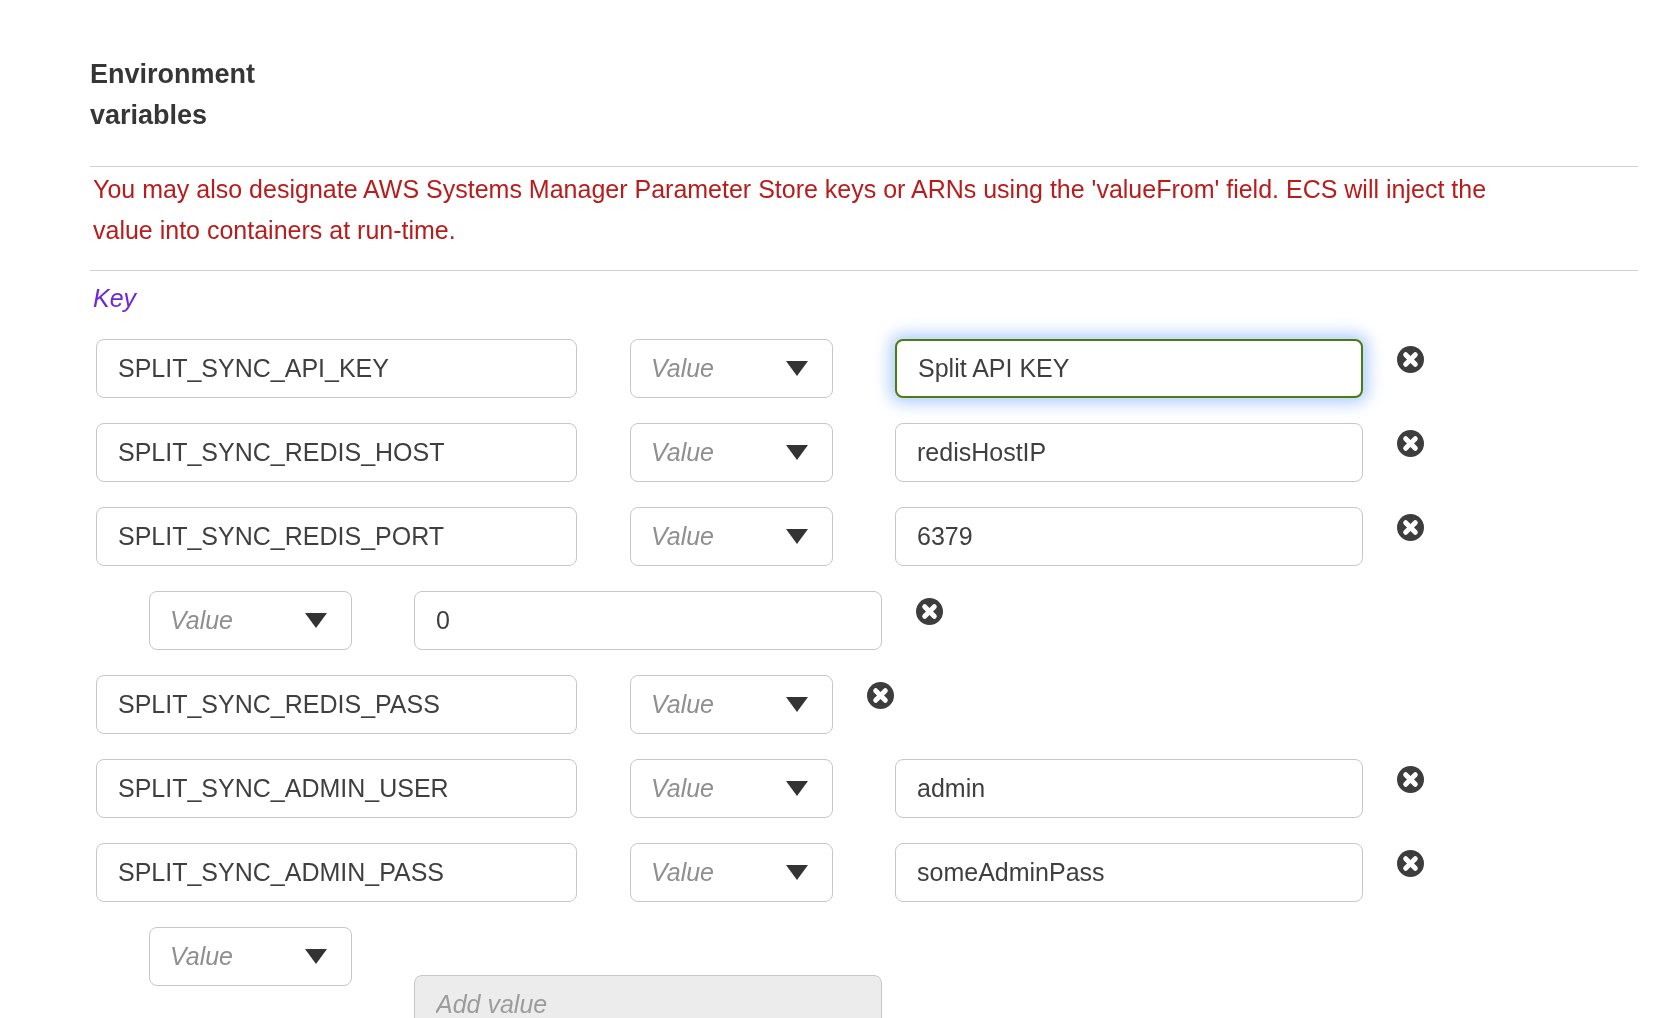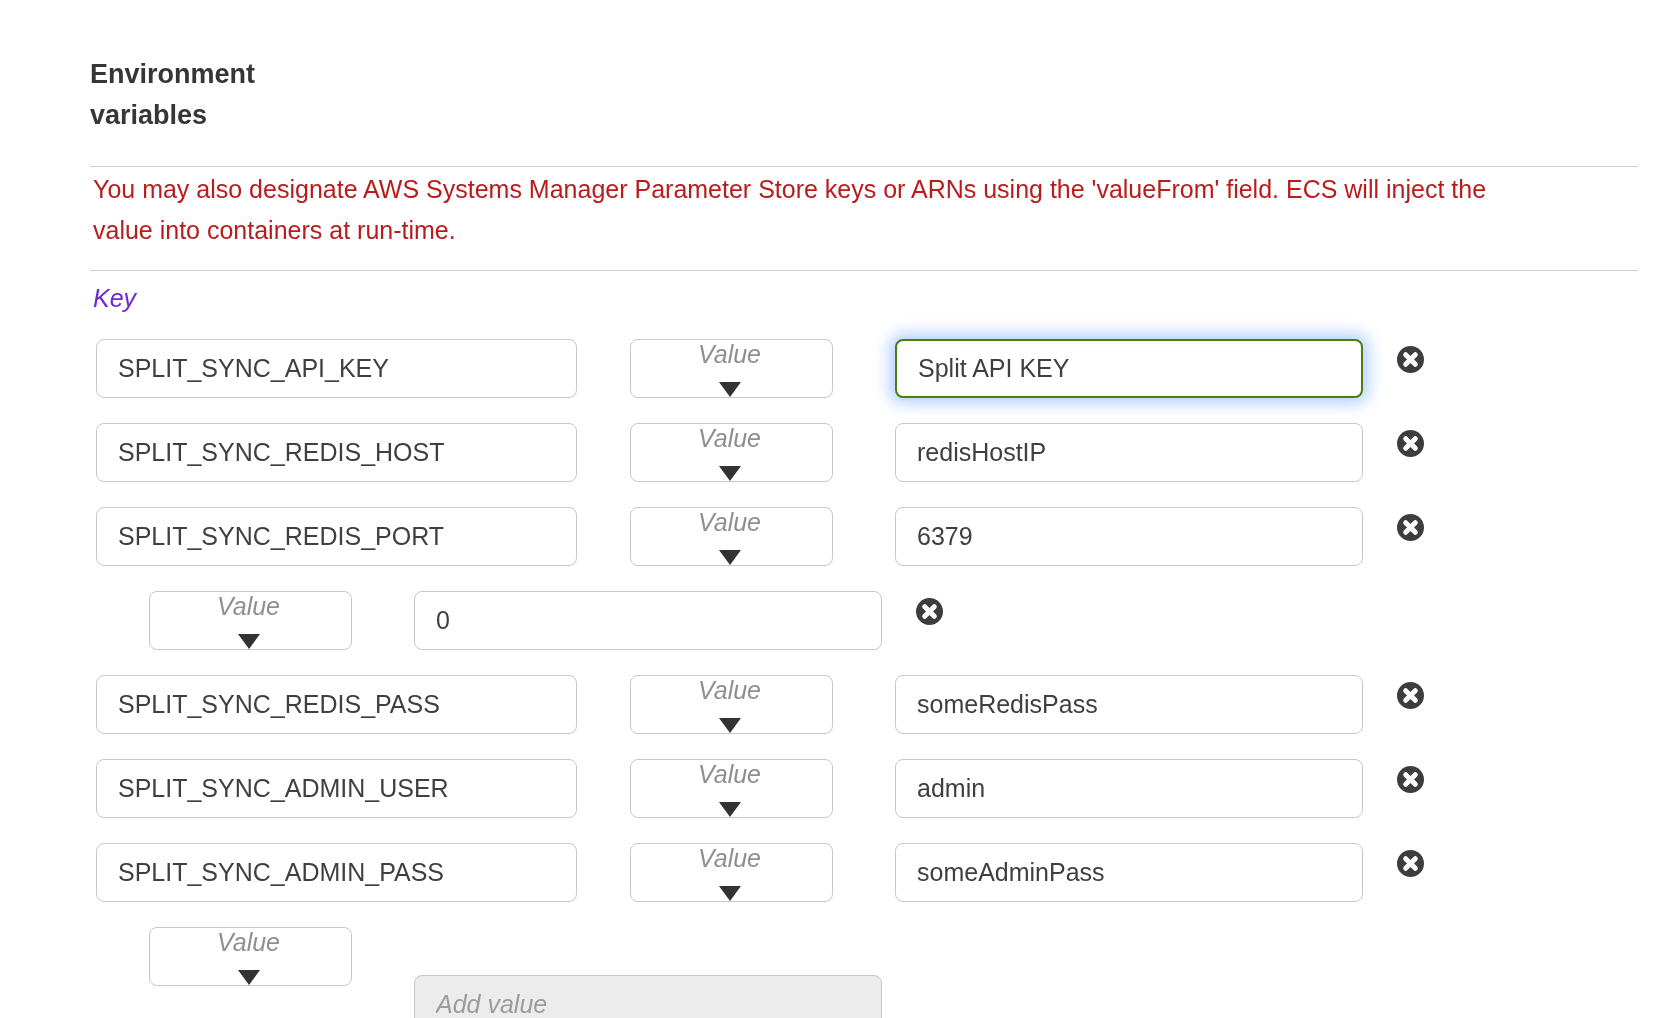--- a/index.html
+++ b/index.html
@@ -38,21 +38,21 @@
   .val-input { width:468px; margin-left:62px; }
   .val-input.focused {
     border:2px solid #4d7c0f;
     box-shadow:0 0 16px 5px rgba(77,144,254,0.45);
   }
   .val-input.disabled { background:#ececec;margin-top:48px; }
   .type-select {
     box-sizing:border-box; width:203px; height:59px; margin-left:53px;
     border:1.5px solid #c7c7c7; border-radius:8px; background:#ffffff;
     display:flex; align-items:center; justify-content:space-between;
-    padding:0 24px 0 20px; cursor:pointer;flex-direction:column;
+    padding:0 24px 0 20px; cursor:pointer;
   }
   .type-label { font-style:italic; font-size:25px; color:#8f8f8f; }
   .caret {
     width:0; height:0;
     border-left:11px solid transparent; border-right:11px solid transparent;
     border-top:15px solid #333333;
   }
   .remove-btn {
     align-self:flex-start; margin-left:34px; margin-top:7px;
     width:27px; height:27px; padding:0; border:none; background:transparent; cursor:pointer;
@@ -138,21 +138,20 @@
         </svg>
       </button>
     </div>
 
     <div class="row">
       <input class="txt-input key-input" type="text" value="SPLIT_SYNC_REDIS_PASS" style="">
       <div class="type-select">
         <span class="type-label">Value</span>
         <span class="caret"></span>
       </div>
-      <input class="txt-input val-input" type="text" value="someRedisPass" style="">
       <button class="remove-btn">
         <svg width="27" height="27" viewBox="0 0 27 27">
           <circle cx="13.5" cy="13.5" r="13.5" fill="#3d3d3d"></circle>
           <line x1="8.7" y1="8.7" x2="18.3" y2="18.3" stroke="#ffffff" stroke-width="5" stroke-linecap="round"></line>
           <line x1="18.3" y1="8.7" x2="8.7" y2="18.3" stroke="#ffffff" stroke-width="5" stroke-linecap="round"></line>
         </svg>
       </button>
     </div>
 
     <div class="row">

